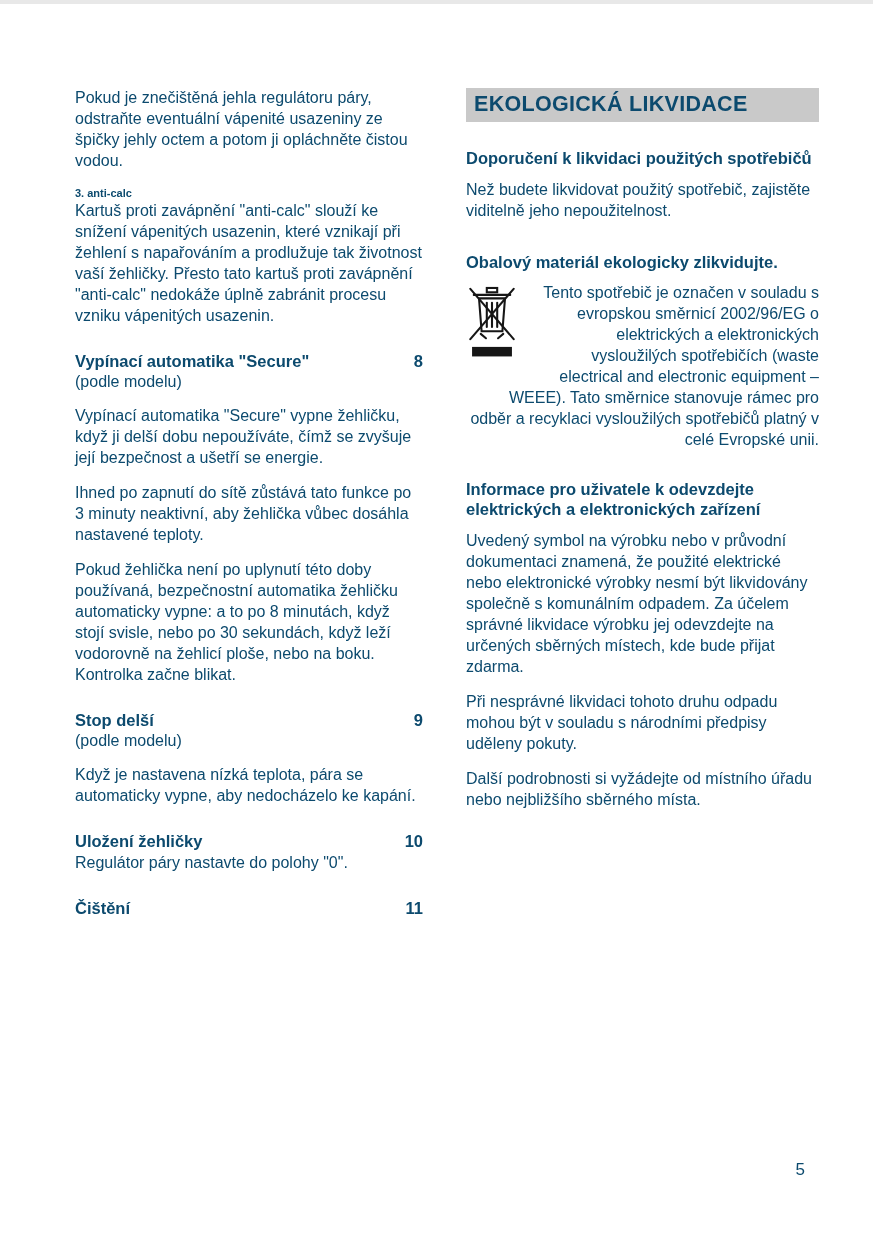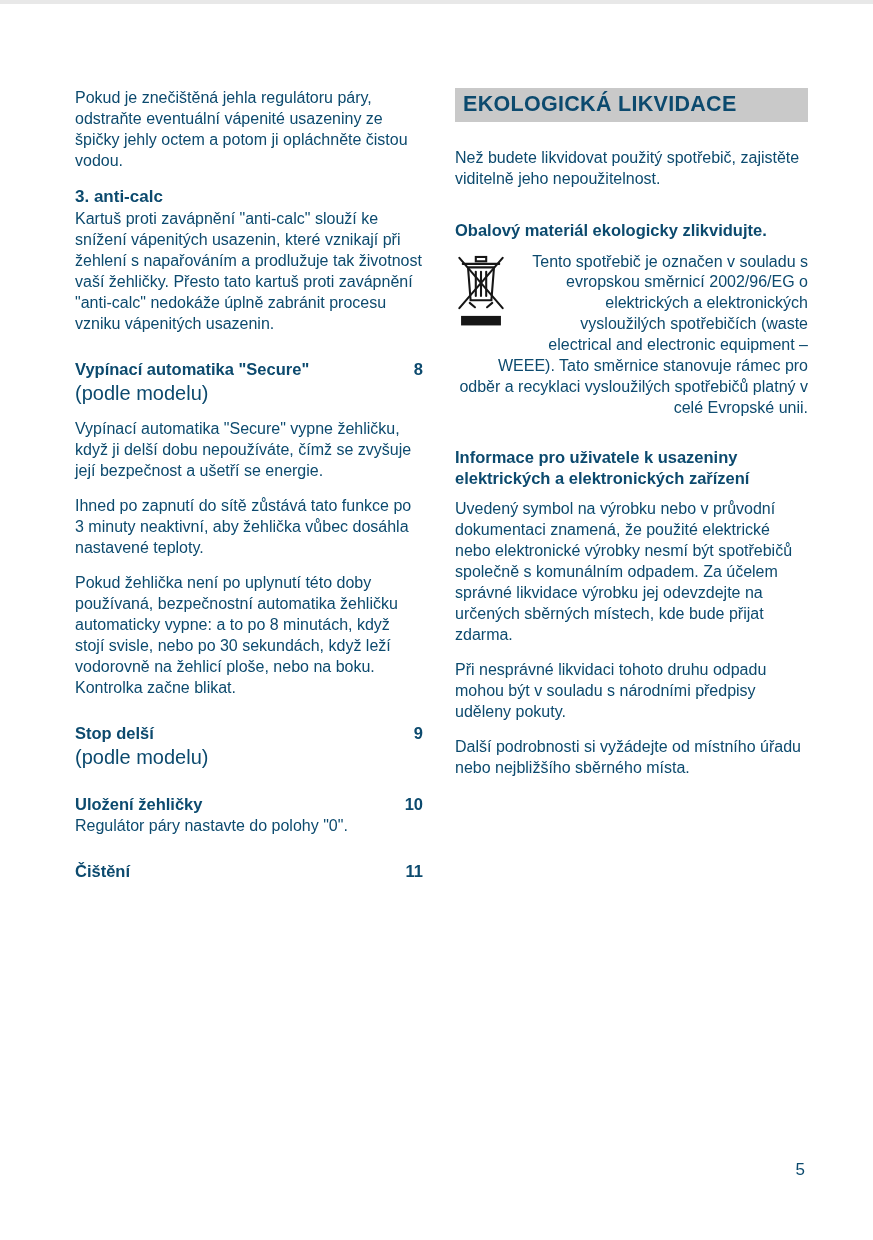--- a/index.html
+++ b/index.html
@@ -8,45 +8,45 @@
     width: 873px;
     height: 1240px;
     margin: 4px auto;
     background: #ffffff;
     font-family: "Liberation Sans", sans-serif;
     color: #0c4a6e;
     overflow: hidden;
   }
   .col { position: absolute; top: 84px; }
   .col-left  { left: 75px;  width: 348px; }
-  .col-right { left: 455px; width: 353px; }
+  .col-right { left: 466px; width: 353px; }
 
   .para {
     font-size: 16px;
     line-height: 1.31;
     margin: 0 0 14px 0;
     text-align: left;
   }
   .h-inline {
-    font-size: 17px;
+    font-size: 11px;
     font-weight: bold;
     margin: 8px 0 1px 0;
     line-height: 1.3;
   }
   .h-row {
     display: flex;
     justify-content: space-between;
     align-items: baseline;
     font-size: 16.5px;
     font-weight: bold;
     margin: 24px 0 0 0;
     line-height: 1.3;
   }
   .h-sub {
-    font-size: 20px;
+    font-size: 16px;
     line-height: 1.3;
     margin: 0 0 13px 0;
   }
 
   .banner {
     background: #c9c9c9;
     font-size: 21.5px;
     font-weight: bold;
     padding: 4px 10px 5px 8px;
     letter-spacing: 0.3px;
@@ -98,38 +98,40 @@
     <div class="h-sub">(podle modelu)</div>
     <p class="para">Vypínací automatika "Secure" vypne žehličku, když ji delší dobu nepoužíváte, čímž se zvyšuje její bezpečnost a ušetří se energie.</p>
     <p class="para">Ihned po zapnutí do sítě zůstává tato funkce po 3 minuty neaktivní, aby žehlička vůbec dosáhla nastavené teploty.</p>
     <p class="para">Pokud žehlička není po uplynutí této doby používaná, bezpečnostní automatika žehličku automaticky vypne: a to po 8 minutách, když stojí svisle, nebo po 30 sekundách, když leží vodorovně na žehlicí ploše, nebo na boku. Kontrolka začne blikat.</p>
 
     <div class="h-row">
       <span>Stop delší</span>
       <span>9</span>
     </div>
     <div class="h-sub">(podle modelu)</div>
+    <p class="para">Když je nastavena nízká teplota, pára se automaticky vypne, aby nedocházelo ke kapání.</p>
 
     <div class="h-row">
       <span>Uložení žehličky</span>
       <span>10</span>
     </div>
     <p class="para" style="margin-top:1px;">Regulátor páry nastavte do polohy "0".</p>
 
     <div class="h-row">
       <span>Čištění</span>
       <span>11</span>
     </div>
 
   </div>
 
   <div class="col col-right">
 
     <div class="banner">EKOLOGICKÁ LIKVIDACE</div>
 
+    <div class="r-head first">Doporučení k likvidaci použitých spotřebičů</div>
     <p class="para" style="margin-bottom:30px;">Než budete likvidovat použitý spotřebič, zajistěte viditelně jeho nepoužitelnost.</p>
 
     <div class="r-head">Obalový materiál ekologicky zlikvidujte.</div>
     <div class="weee-block">
       <span class="weee-icon">
         <svg viewBox="0 0 60 86" width="52" height="75" aria-hidden="true">
           <g fill="none" stroke="#161616" stroke-width="2.4" stroke-linecap="round">
             <rect x="24" y="2" width="12" height="5"></rect>
             <line x1="9" y1="10" x2="51" y2="10"></line>
             <path d="M15 14 L45 14 L42 52 L18 52 Z"></path>
@@ -140,22 +142,22 @@
             <line x1="43" y1="55" x2="37" y2="60"></line>
             <line x1="5" y1="3" x2="55" y2="61"></line>
             <line x1="55" y1="3" x2="5" y2="61"></line>
           </g>
           <rect x="7" y="70" width="46" height="11" fill="#161616"></rect>
         </svg>
       </span>
       <span class="weee-text">Tento spotřebič je označen v souladu s evropskou směrnicí 2002/96/EG o elektrických a elektronických vysloužilých spotřebičích (waste electrical and electronic equipment – WEEE). Tato směrnice stanovuje rámec pro odběr a recyklaci vysloužilých spotřebičů platný v celé Evropské unii.</span>
     </div>
 
-    <div class="r-head" style="margin-top:28px;">Informace pro uživatele k usazeniny elektrických a elektronických zařízení</div>
-    <p class="para">Uvedený symbol na výrobku nebo v průvodní dokumentaci znamená, že použité elektrické nebo elektronické výrobky nesmí být spotřebičů společně s komunálním odpadem. Za účelem správné likvidace výrobku jej odevzdejte na určených sběrných místech, kde bude přijat zdarma.</p>
+    <div class="r-head" style="margin-top:28px;">Informace pro uživatele k odevzdejte elektrických a elektronických zařízení</div>
+    <p class="para">Uvedený symbol na výrobku nebo v průvodní dokumentaci znamená, že použité elektrické nebo elektronické výrobky nesmí být likvidovány společně s komunálním odpadem. Za účelem správné likvidace výrobku jej odevzdejte na určených sběrných místech, kde bude přijat zdarma.</p>
     <p class="para">Při nesprávné likvidaci tohoto druhu odpadu mohou být v souladu s národními předpisy uděleny pokuty.</p>
     <p class="para">Další podrobnosti si vyžádejte od místního úřadu nebo nejbližšího sběrného místa.</p>
 
   </div>
 
   <div class="page-number">5</div>
 
 </div>
 
 </body></html>

